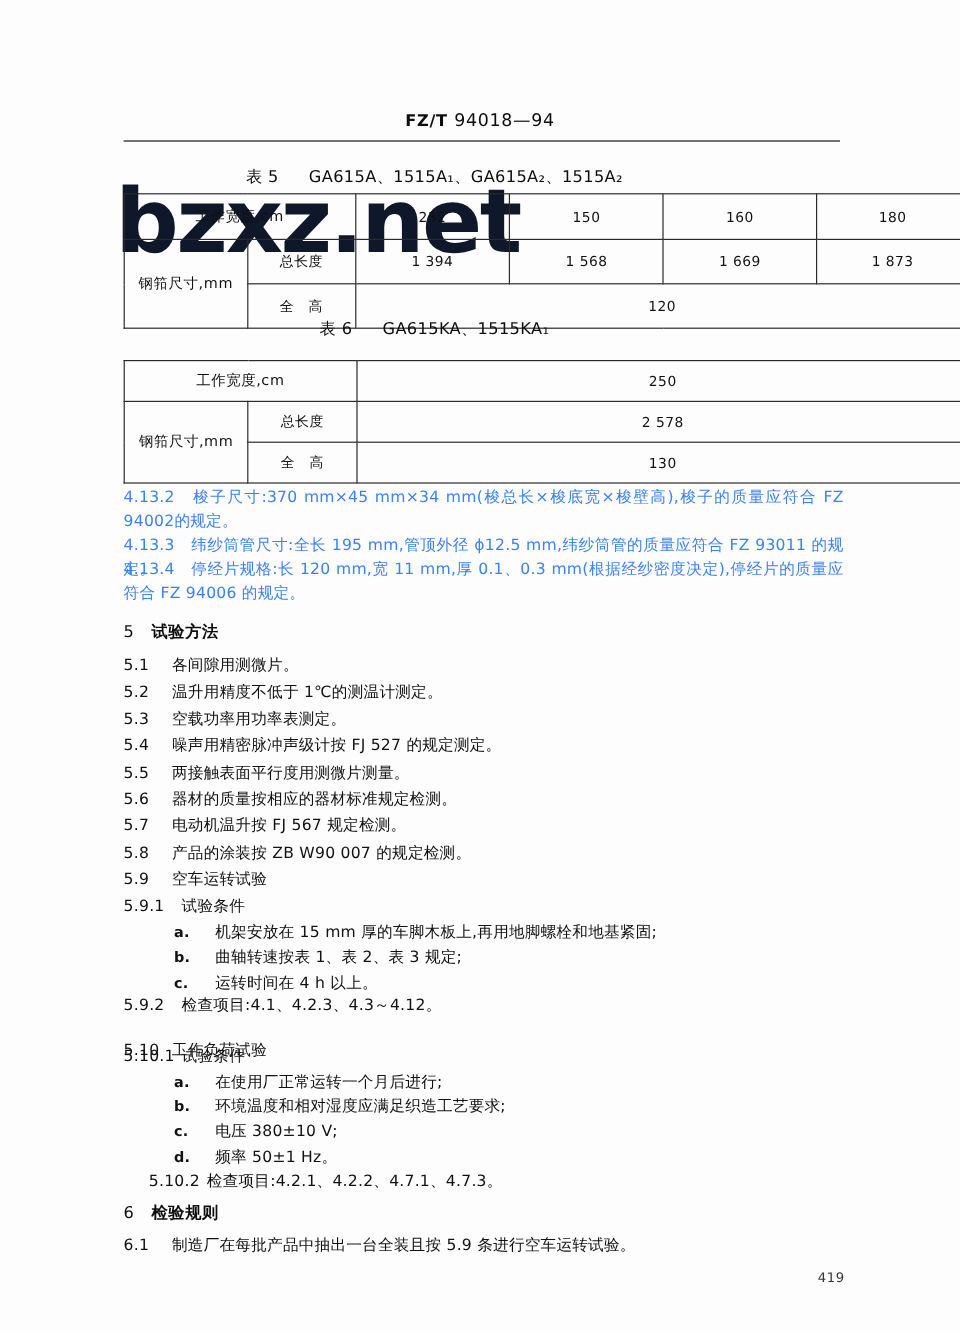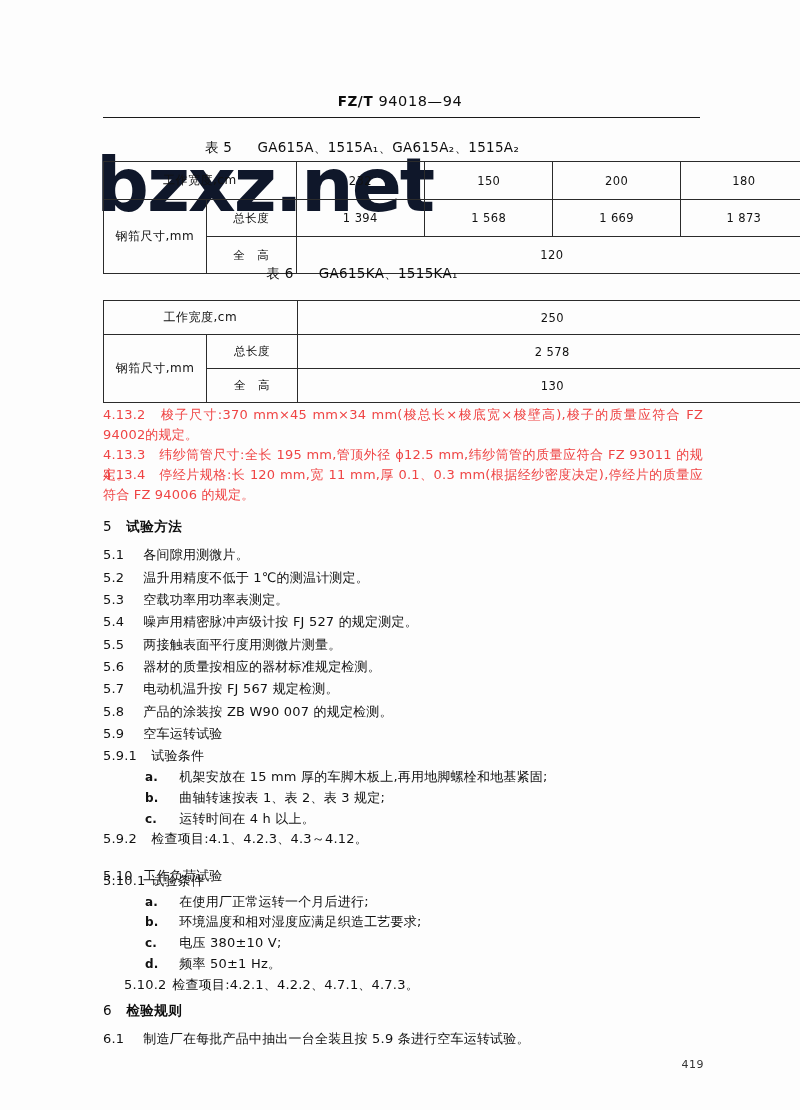--- a/index.html
+++ b/index.html
@@ -106,21 +106,21 @@
   table.spec .outer-top { border-top-width: 1.5px; }
   table.spec .outer-bot { border-bottom-width: 1.5px; }
 
   
   .para {
     position: absolute;
     left: 103px;
     width: 600px;
     font-size: 13px;
     line-height: 20px;
-    color: #ef4444;
+    color: #3b82f6;
     letter-spacing: 0.2px;
     text-align: justify;
   }
   .sec-head {
     position: absolute;
     left: 103px;
     font-size: 13.5px;
     font-weight: bold;
     letter-spacing: 0.5px;
     color: #0d0d0d;
@@ -191,21 +191,21 @@
       <span style="display:inline-block;width:16px;"></span>
       <span>GA615A、1515A₁、GA615A₂、1515A₂</span>
     </div>
 
     <table class="spec" style="top:161px;">
       <tbody>
           <tr>
         <td class="lbl outer-top" colspan="2" style="height:37px;width:163px;">工作宽度,cm</td>
         <td class="num outer-top" style="width:109px;">232</td>
         <td class="num outer-top" style="width:109px;">150</td>
-        <td class="num outer-top" style="width:108px;">200</td>
+        <td class="num outer-top" style="width:108px;">160</td>
         <td class="num outer-top" style="width:108px;">180</td>
       </tr>
       <tr>
         <td class="lbl" rowspan="2" style="width:87px;">钢筘尺寸,mm</td>
         <td class="sublbl" style="height:36px;width:76px;">总长度</td>
         <td class="num">1 394</td>
         <td class="num">1 568</td>
         <td class="num">1 669</td>
         <td class="num">1 873</td>
       </tr>

